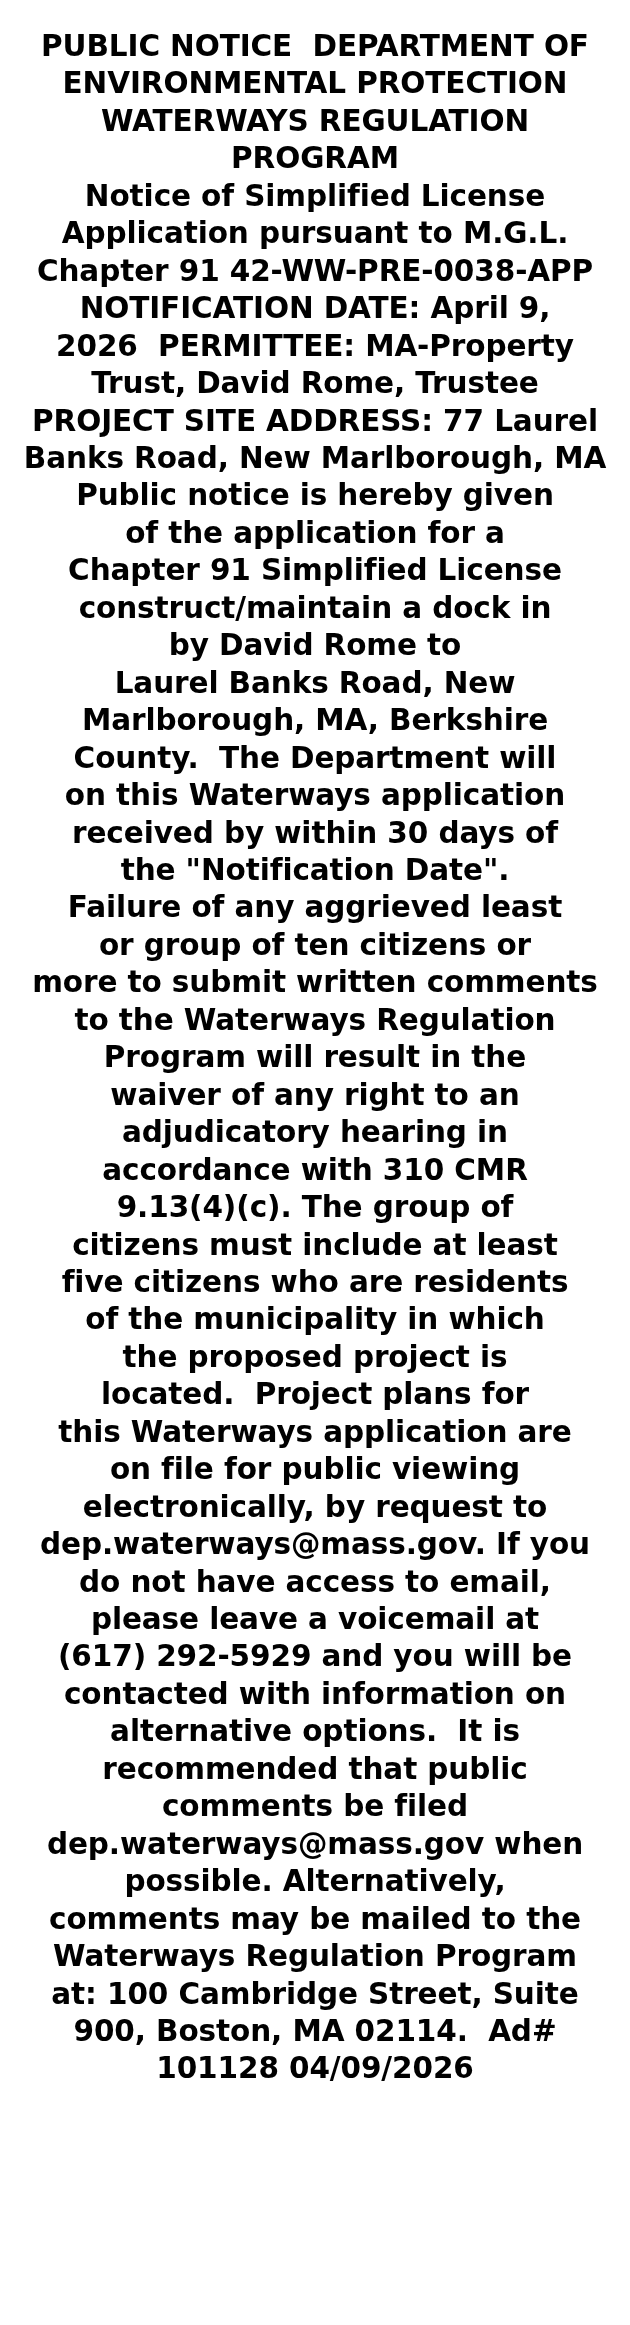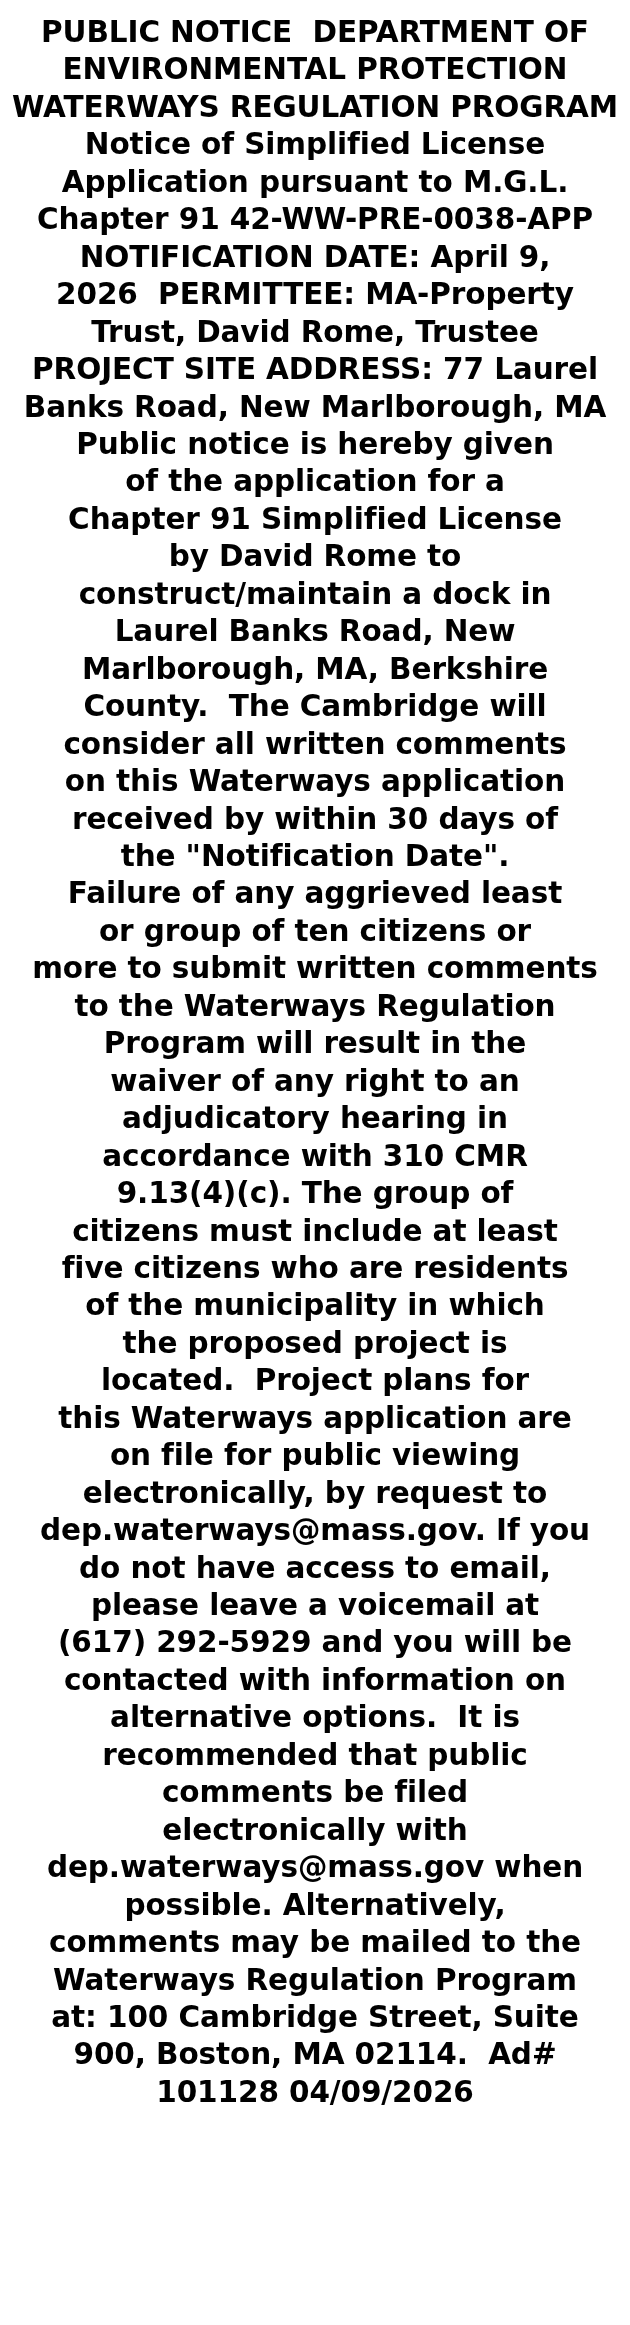--- a/index.html
+++ b/index.html
@@ -19,21 +19,21 @@
     padding: 14px 8px 10px 8px;
     text-align: center;
     color: #000000;
     font-weight: bold;
     font-size: 29.5px;
     line-height: 1.27;
     letter-spacing: -0.1px;
     display: block;
   }
   .notice p {
-    margin: 0;
+    margin: 14px;
     padding: 0;
   }
   .line {
     display: block;
     white-space: pre-wrap;
   }
 </style>
 </head>
 <body>
 
@@ -46,26 +46,25 @@
       <span class="line">Application pursuant to M.G.L.</span>
       <span class="line">Chapter 91 42-WW-PRE-0038-APP</span>
       <span class="line">NOTIFICATION DATE: April 9,</span>
       <span class="line">2026  PERMITTEE: MA-Property</span>
       <span class="line">Trust, David Rome, Trustee</span>
       <span class="line">PROJECT SITE ADDRESS: 77 Laurel</span>
       <span class="line">Banks Road, New Marlborough, MA</span>
       <span class="line">Public notice is hereby given</span>
       <span class="line">of the application for a</span>
       <span class="line">Chapter 91 Simplified License</span>
+      <span class="line">construct/maintain a dock in</span>
       <span class="line">by David Rome to</span>
-      <span class="line">construct/maintain a dock in</span>
       <span class="line">Laurel Banks Road, New</span>
       <span class="line">Marlborough, MA, Berkshire</span>
-      <span class="line">County.  The Cambridge will</span>
-      <span class="line">consider all written comments</span>
+      <span class="line">County.  The Department will</span>
       <span class="line">on this Waterways application</span>
       <span class="line">received by within 30 days of</span>
       <span class="line">the "Notification Date".</span>
       <span class="line">Failure of any aggrieved least</span>
       <span class="line">or group of ten citizens or</span>
       <span class="line">more to submit written comments</span>
       <span class="line">to the Waterways Regulation</span>
       <span class="line">Program will result in the</span>
       <span class="line">waiver of any right to an</span>
       <span class="line">adjudicatory hearing in</span>
@@ -80,21 +79,20 @@
       <span class="line">on file for public viewing</span>
       <span class="line">electronically, by request to</span>
       <span class="line">dep.waterways@mass.gov. If you</span>
       <span class="line">do not have access to email,</span>
       <span class="line">please leave a voicemail at</span>
       <span class="line">(617) 292-5929 and you will be</span>
       <span class="line">contacted with information on</span>
       <span class="line">alternative options.  It is</span>
       <span class="line">recommended that public</span>
       <span class="line">comments be filed</span>
-      <span class="line">electronically with</span>
       <span class="line">dep.waterways@mass.gov when</span>
       <span class="line">possible. Alternatively,</span>
       <span class="line">comments may be mailed to the</span>
       <span class="line">Waterways Regulation Program</span>
       <span class="line">at: 100 Cambridge Street, Suite</span>
       <span class="line">900, Boston, MA 02114.  Ad#</span>
       <span class="line">101128 04/09/2026</span>
     </p>
 </div>
 

